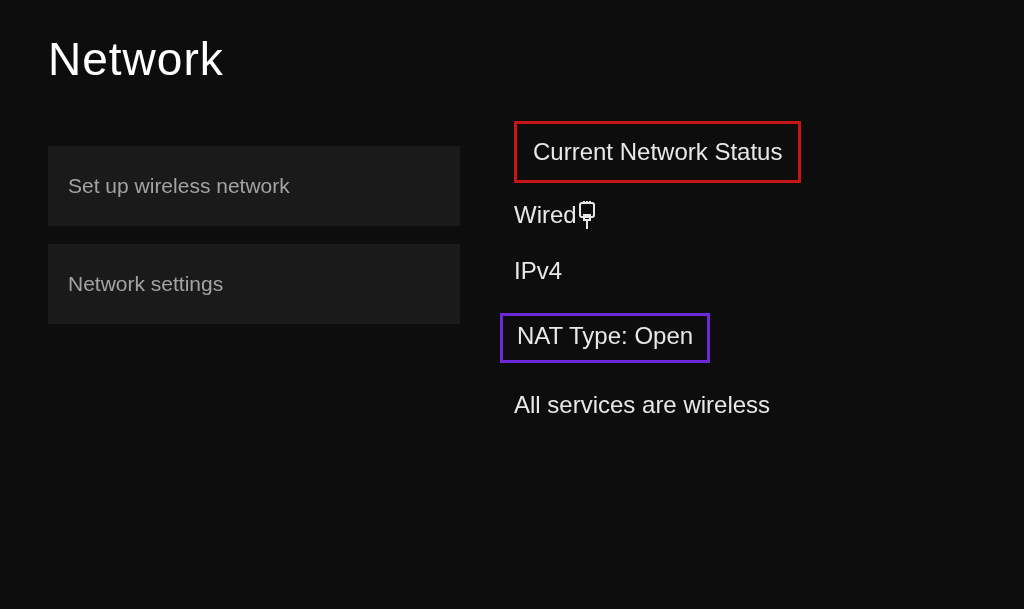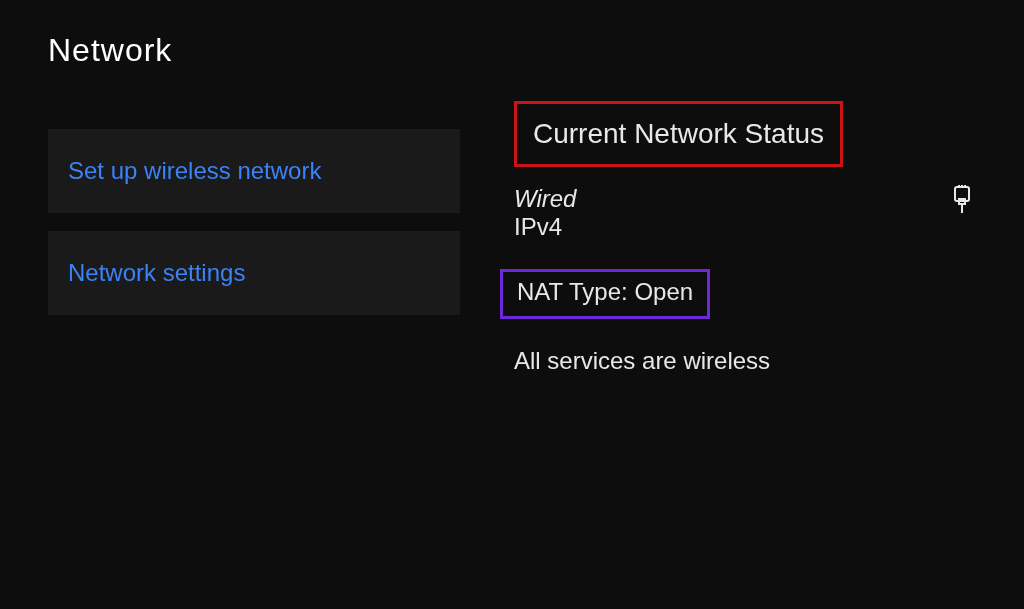--- a/index.html
+++ b/index.html
@@ -10,63 +10,63 @@
     body {
       background-color: #0d0d0d;
       color: #ffffff;
       font-family: "Segoe UI", "Segoe UI Light", -apple-system, sans-serif;
       font-weight: 300;
       width: 1024px;
       height: 609px;
       overflow: hidden;
     }
     .page-title {
-      font-size: 32px;
+      font-size: 46px;
       font-weight: 300;
       padding: 32px 0 0 48px;
       letter-spacing: 1px;
     }
     .content {
       display: flex;
       margin-top: 60px;
     }
     .left-column {
       width: 480px;
       padding-left: 48px;
     }
     .menu-item {
       background-color: #1a1a1a;
-      color: #3b82f6;
-      font-size: 24px;
+      color: #a3a3a3;
+      font-size: 21px;
       font-weight: 300;
       padding: 28px 20px;
       margin-bottom: 18px;
       width: 412px;
       cursor: pointer;
     }
     .right-column {
       padding-left: 34px;
       padding-top: 0;
     }
     .status-heading {
-      font-size: 28px;
+      font-size: 24px;
       font-weight: 300;
       color: #e8e8e8;
       padding: 14px 16px;
       border: 3px solid #c81414;
       display: inline-block;
       margin-top: -30px;
       margin-bottom: 18px;
     }
     .status-row {
       display: flex;
       align-items: center;
-      justify-content: space-between;
+      justify-content: flex-start;
+      margin-bottom: 28px;
       width: 460px;
-      font-style: italic;
     }
     .status-text {
       font-size: 24px;
       font-weight: 300;
       color: #e8e8e8;
     }
     .nat-row {
       border: 3px solid #6d28d9;
       padding: 6px 14px 10px 14px;
       margin-left: -14px;

